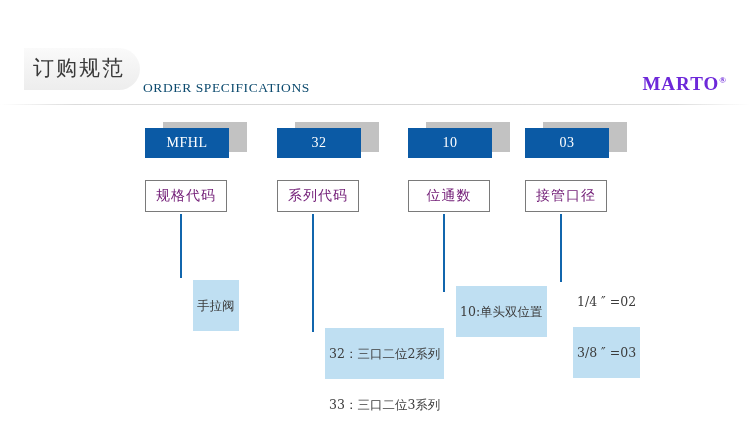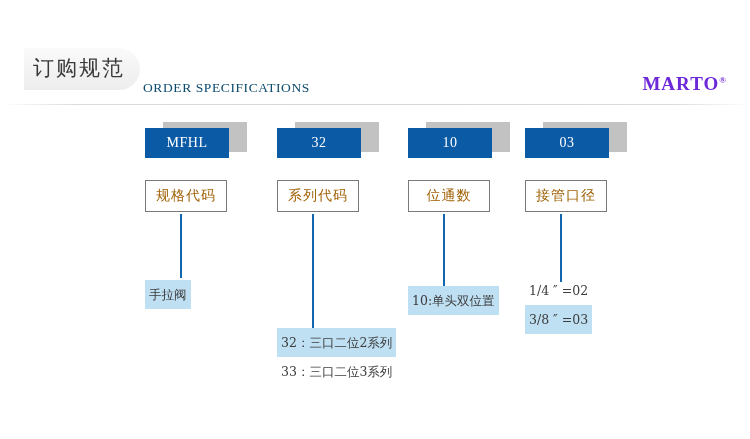--- a/index.html
+++ b/index.html
@@ -110,21 +110,21 @@
   }
 
   
   .label-box {
     position: absolute;
     top: 52px;
     left: 0;
     width: 82px; height: 32px;
     border: 1px solid #7a7a7a;
     background: #ffffff;
-    color: #a16207;
+    color: #701a75;
     font-size: 14px;
     font-family: "DejaVu Serif", serif;
     display: flex;
     align-items: center;
     justify-content: center;
     box-sizing: border-box;
     letter-spacing: 1px;
   }
 
   
@@ -140,21 +140,22 @@
   .options {
     position: absolute;
     font-size: 12.5px;
     font-family: "DejaVu Serif", serif;
     color: #3c3c3c;
     white-space: nowrap;
     line-height: 19px;
   }
   .opt {
     display: block;
-    padding: 5px 4px;
+    padding: 16px 4px;
+    margin-left: 48px;
   }
   .opt.hl { background: #bfdff2; }
 </style>
 </head>
 <body>
 
 <div id="header">
   <div id="title-plate"></div>
   <div id="page-title">订购规范</div>
   <div id="page-subtitle">ORDER SPECIFICATIONS</div>

